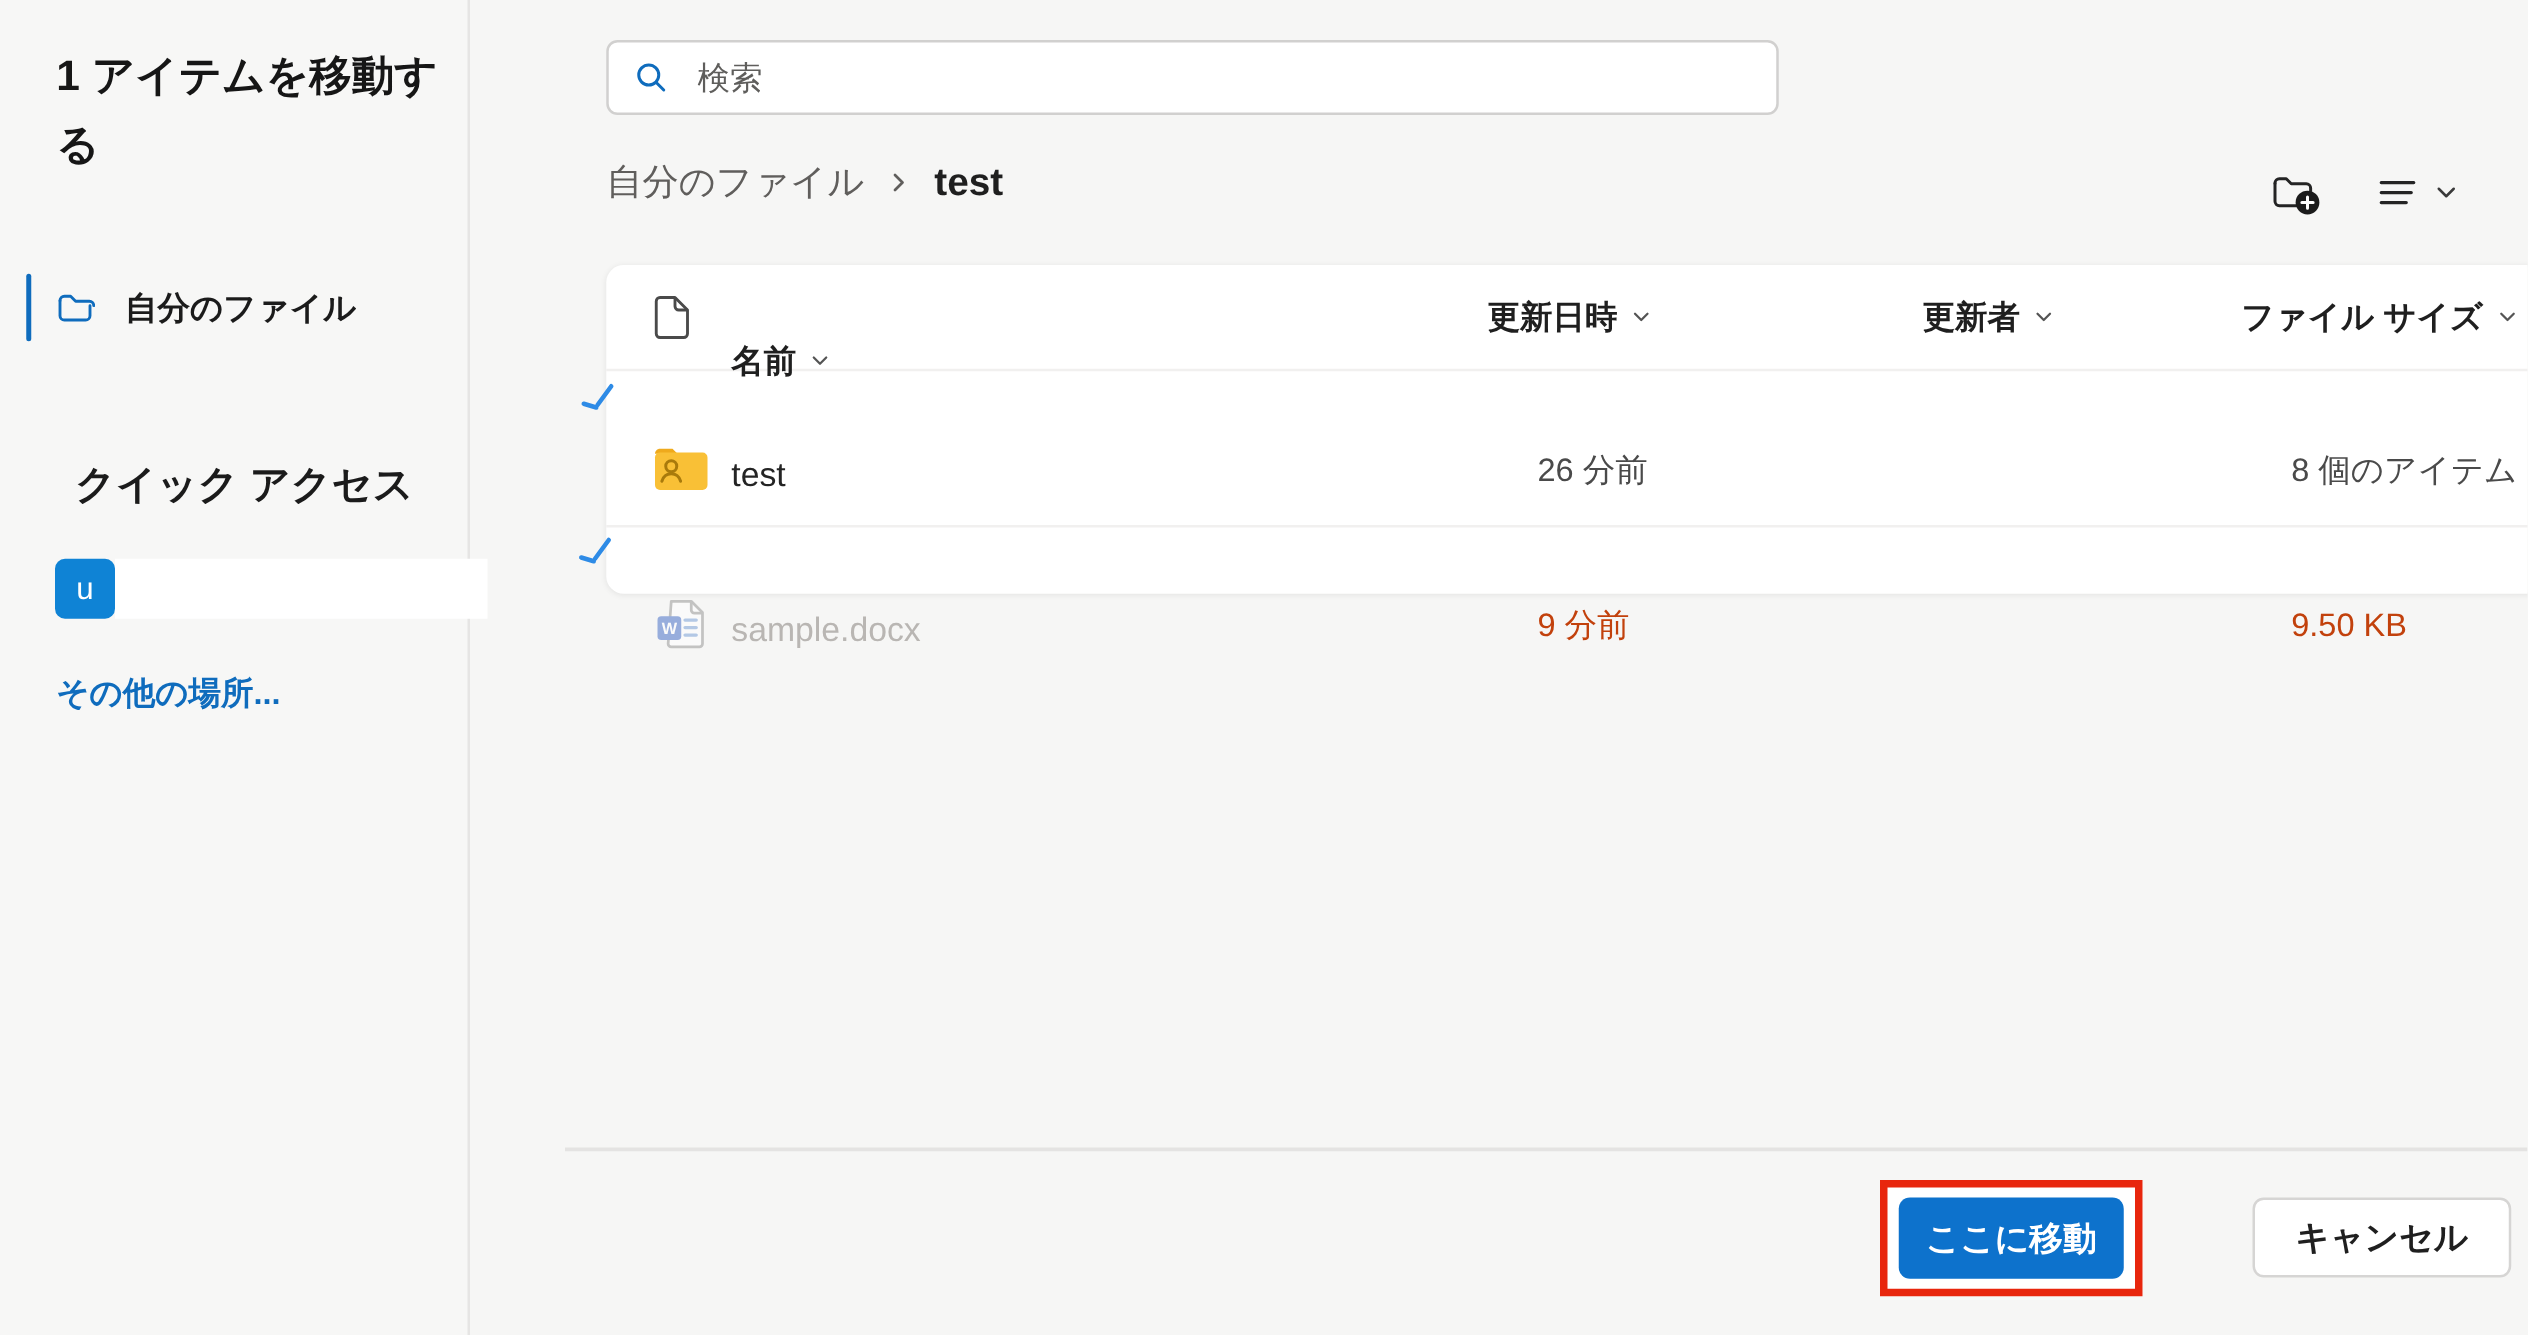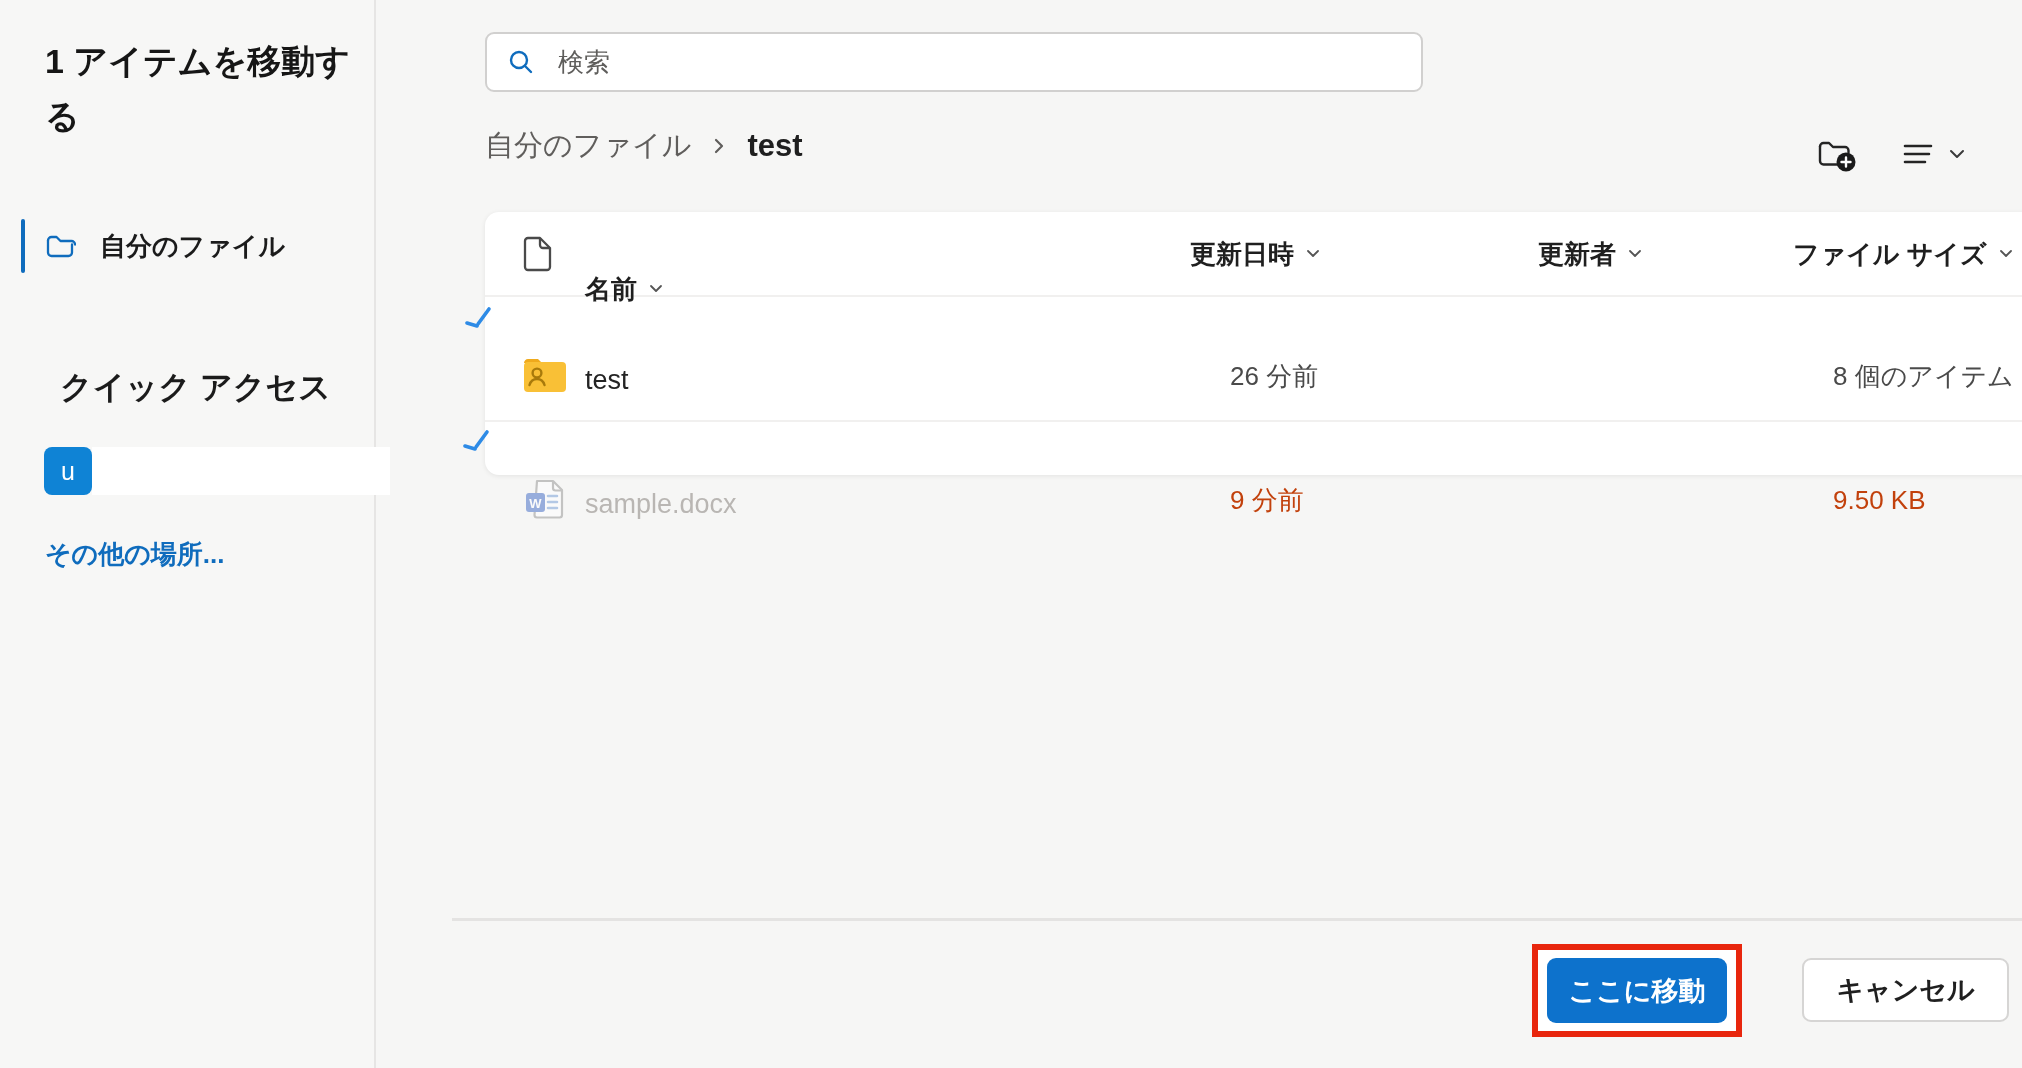--- a/index.html
+++ b/index.html
@@ -96,21 +96,21 @@
   .row-disabled .cell-text { color:#b9b6b3; }
   .row-disabled .cell-sub  { color:#c2410c; }
 
   .click-indicator { position:absolute; left:80px; top:10px; }
   .name-with-indicator { position:relative; padding-top:8px; }
 
   .footer-divider {
     position:absolute; left:0; top:918px; width:1570px; height:3px; background:#e4e3e2;
   }
   .highlight-box {
-    position:absolute; left:1080px; top:944px; width:210px; height:93px;
+    position:absolute; left:1052px; top:944px; width:210px; height:93px;
     border:6px solid #e8260d;
     display:flex; align-items:center; justify-content:center; background:#fff;
   }
   .btn-primary {
     width:180px; height:65px; background:#0d72cc; border:none; border-radius:9px;
     color:#fff; font-size:27px; font-weight:700; font-family:inherit; cursor:pointer;
   }
   .btn-cancel {
     position:absolute; left:1350px; top:958px; width:207px; height:64px;
     background:#fff; border:2px solid #d6d5d4; border-radius:9px;

